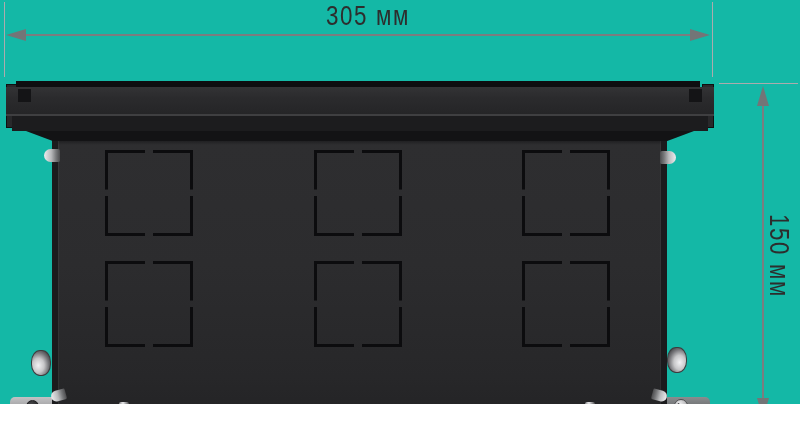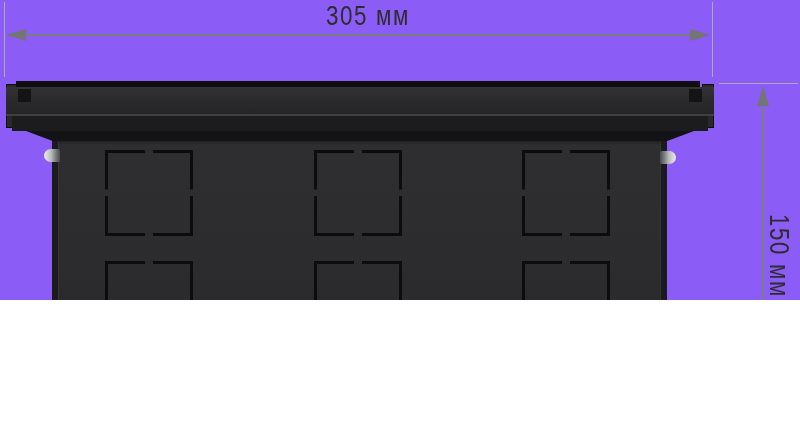--- a/index.html
+++ b/index.html
@@ -1,17 +1,17 @@
 <!DOCTYPE html>
 <html><head>
 <meta charset="utf-8">
 <style>
   html,body{margin:0;padding:0;background:#fff;}
   #stage{
-    position:relative;width:800px;height:300px;background:#8b5cf6;overflow:hidden;
+    position:relative;width:800px;height:404px;background:#14b8a6;overflow:hidden;
     font-family:"Liberation Sans",sans-serif;
   }
   #stage *{position:absolute;box-sizing:border-box;}
 
   
   .ext-line{background:#ababad;}
   .dim-line{background:#7b7d7f;}
   .tri{width:0;height:0;}
   .dim-label{
     color:#2d2d2d;font-size:28px;letter-spacing:2px;white-space:nowrap;

